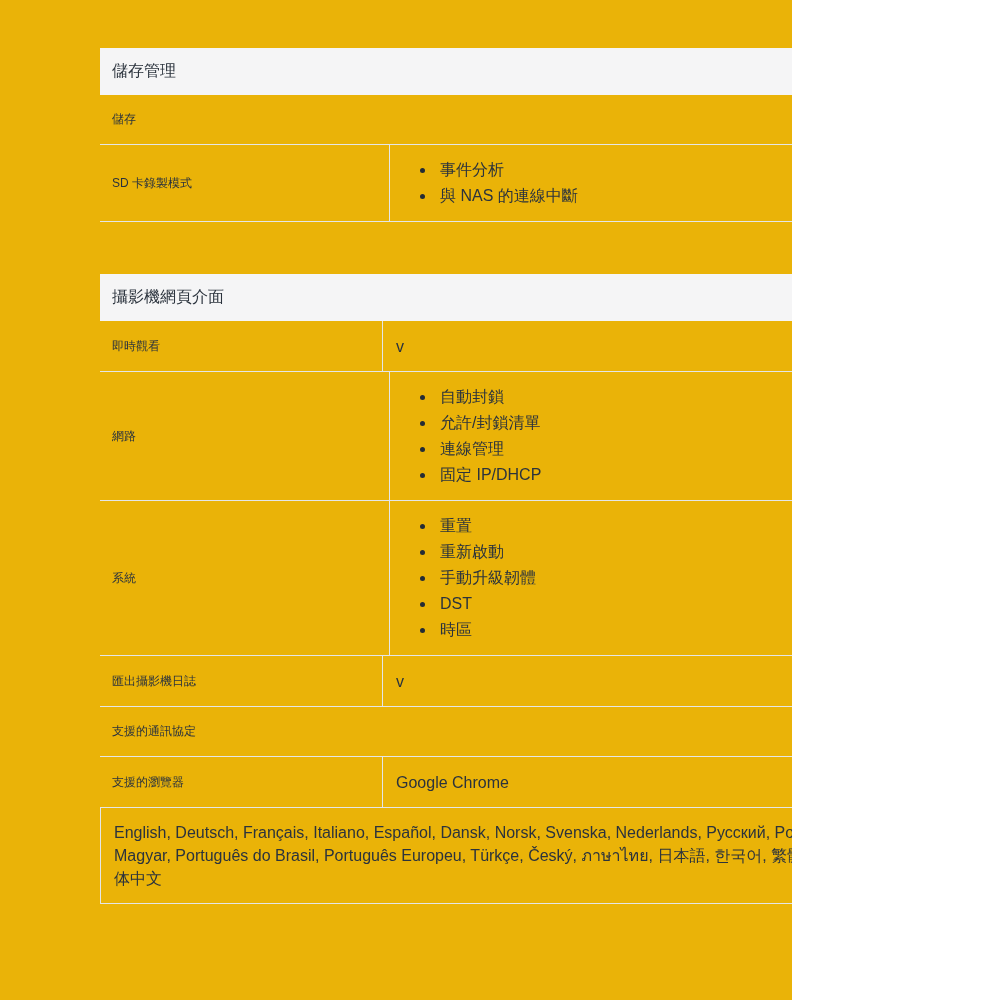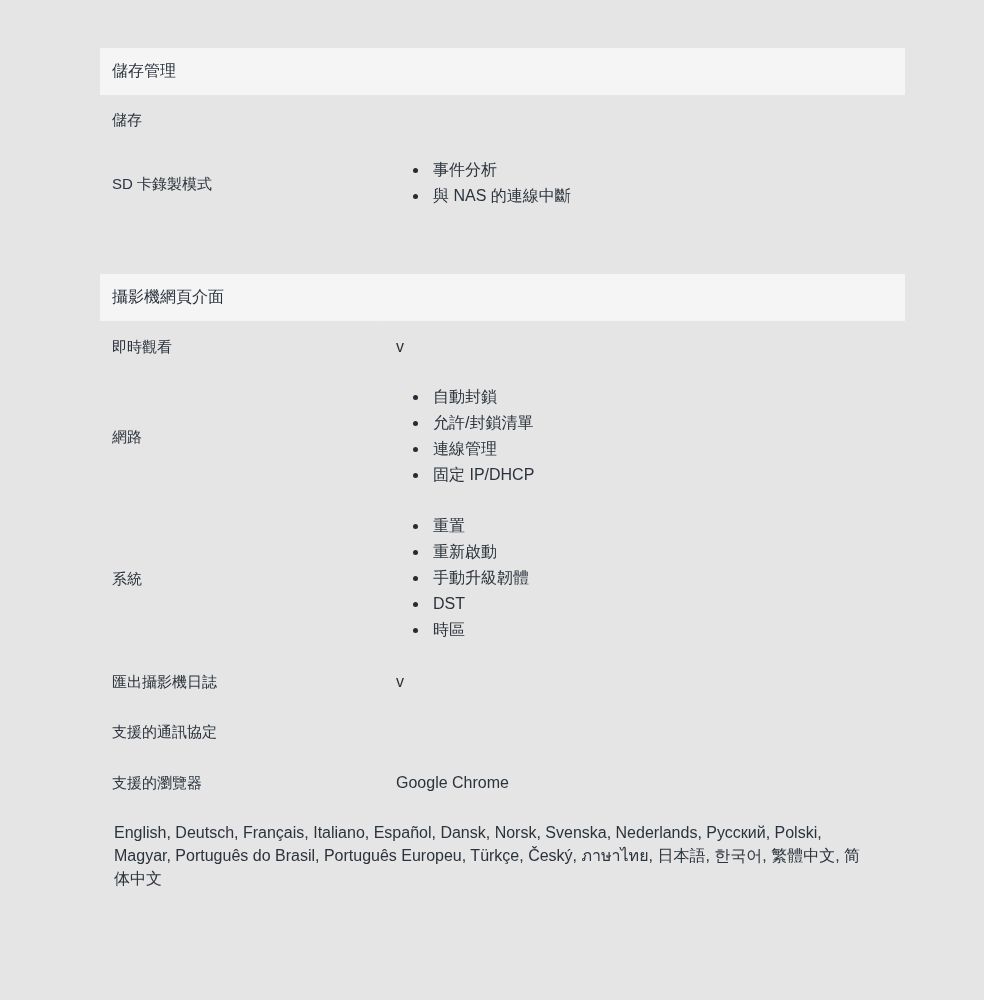--- a/index.html
+++ b/index.html
@@ -5,23 +5,23 @@
   * { box-sizing: border-box; }
   html, body {
     margin: 0;
     padding: 0;
     background: #ffffff;
     font-family: "Liberation Sans", "DejaVu Sans", sans-serif;
     color: #2b333d;
   }
   .page {
     position: relative;
-    width: 984px;
+    width: 792px;
     height: 1000px;
-    background: #e5e5e5;
+    background: #eab308;
     overflow: hidden;
   }
   .spec-table {
     position: absolute;
     left: 100px;
     top: 48px;
     width: 805px;
   }
   .spec-section { width: 100%; }
   .spec-section + .spec-section { margin-top: 52px; }
@@ -37,33 +37,33 @@
     display: flex;
     border-bottom: 1px solid #e4e6e8;
     width: 100%;
   }
   .label-cell {
     width: 282px;
     flex: 0 0 282px;
     display: flex;
     align-items: center;
     padding: 13px 16px 13px 12px;
-    font-size: 15px;
+    font-size: 12px;
     line-height: 23px;
   }
   .value-cell {
     flex: 1;
     border-left: 1px solid #e4e6e8;
     display: flex;
     align-items: center;
     padding: 13px 35px 13px 13px;
     font-size: 16px;
     line-height: 23px;
   }
-  .value-cell.has-list { padding: 12px 20px 12px 13px; }
+  .value-cell.has-list { padding: 12px 20px 12px 13px; margin-left: 7px; }
   .bullet-list {
     list-style: none;
     margin: 0;
     padding: 0;
   }
   .bullet-list li {
     position: relative;
     padding-left: 37px;
     line-height: 26px;
     font-size: 16px;

